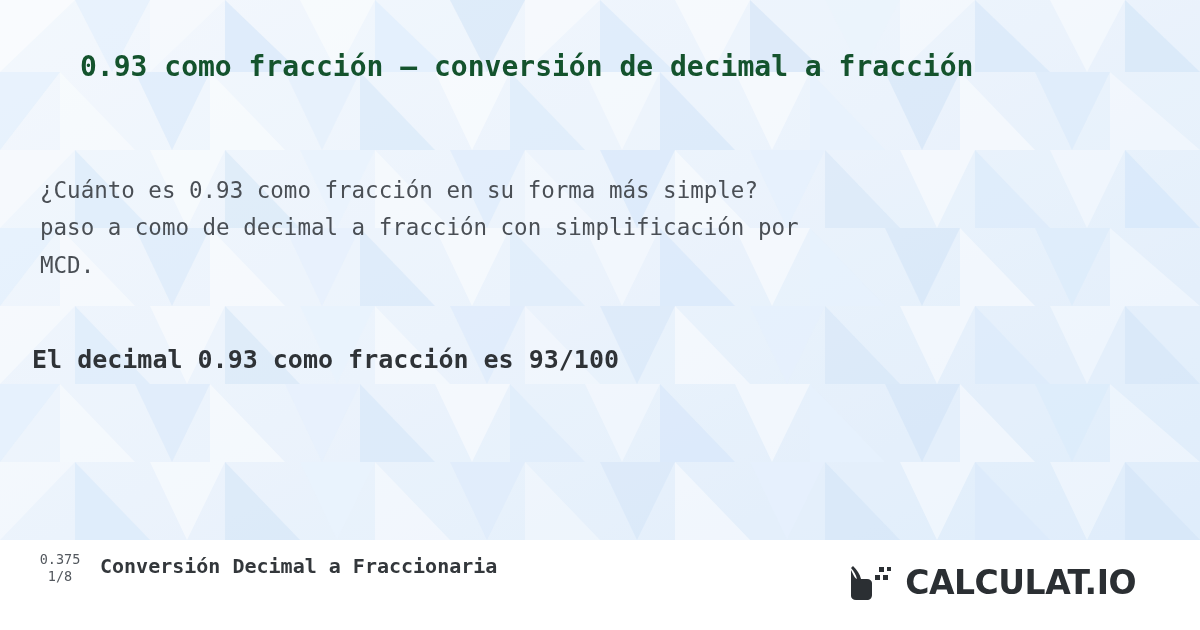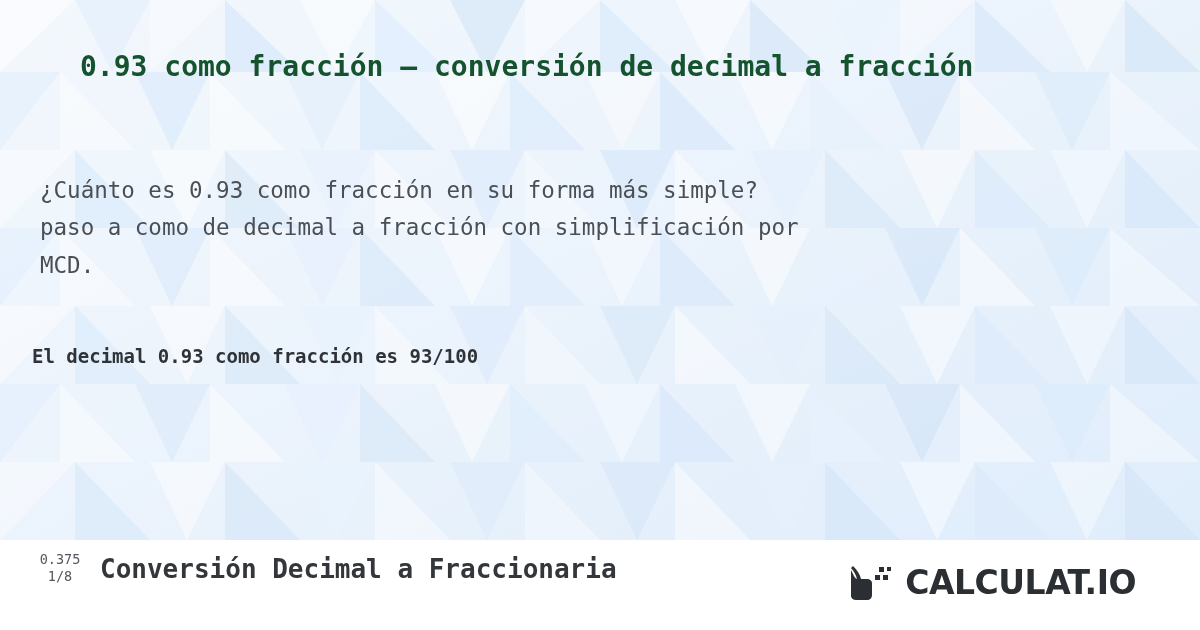--- a/index.html
+++ b/index.html
@@ -47,21 +47,21 @@
     width: 1066px;
     font-size: 22.5px;
     line-height: 1.66;
     color: #4a4f55;
   }
 
   #answer-line {
     position: absolute;
     left: 32px;
     top: 345px;
-    font-size: 19px;
+    font-size: 25px;
     font-weight: bold;
     color: #2f3337;
   }
 
   #footer {
     position: absolute;
     left: 0;
     top: 540px;
     width: 1160px;
     height: 90px;
@@ -76,21 +76,21 @@
     color: #53585e;
     line-height: 1.24;
   }
   #footer-fraction .num { font-size: 13.5px; display: block; }
   #footer-fraction .den { font-size: 13.5px; display: block; }
 
   #footer-title {
     position: absolute;
     left: 100px;
     top: 14px;
-    font-size: 26px;
+    font-size: 20px;
     font-weight: bold;
     color: #33373b;
     white-space: nowrap;
   }
 
   #brand {
     position: absolute;
     right: 24px;
     top: 22px;
     display: flex;

